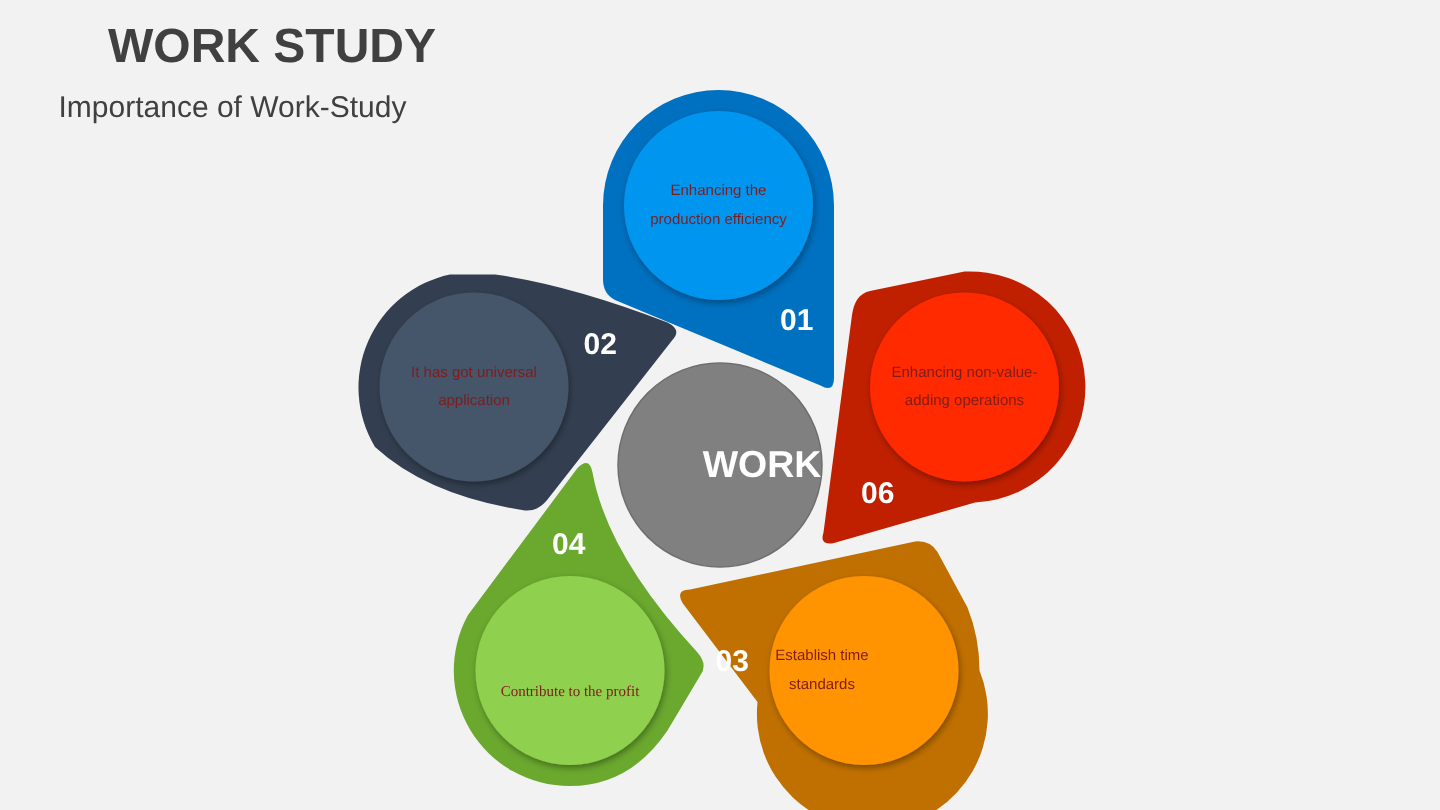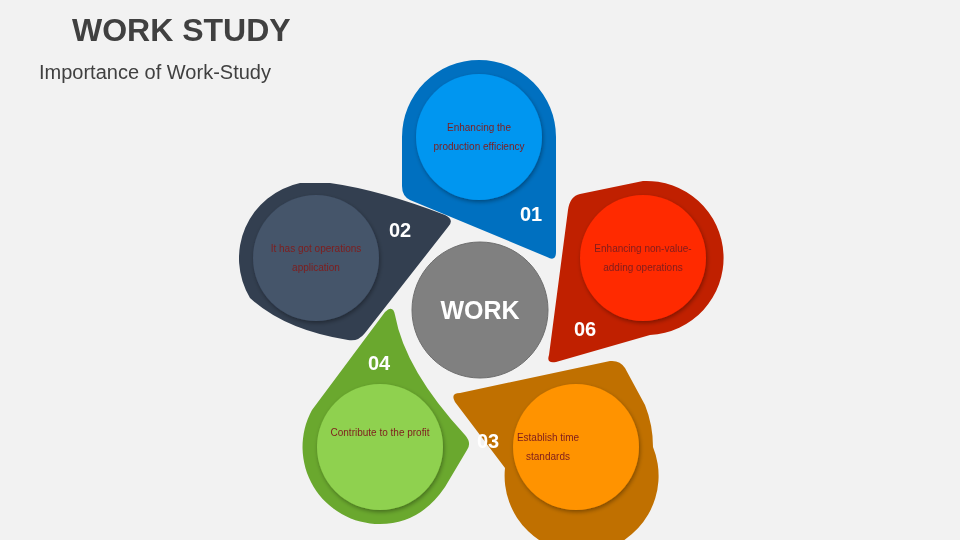--- a/index.html
+++ b/index.html
@@ -24,21 +24,21 @@
     position: absolute; color: #7f1d1d; text-align: center;
     font-size: 10px; line-height: 19px;
     display: flex; align-items: center; justify-content: center;
   }
   .num {
     position: absolute; color: #ffffff; font-weight: bold; font-size: 20px;
   }
   .hub-label {
     position: absolute; color: #ffffff; font-weight: bold; font-size: 25px;
     text-align: left; line-height: 33px;
-    display: flex; align-items: center; justify-content: center;
+    display: flex; align-items: center; justify-content: center; padding-left: 28px;
   }
 </style>
 </head>
 <body>
 
 <div class="title">WORK STUDY</div>
 <div class="subtitle">Importance of Work-Study</div>
 
 <svg class="diagram" width="960" height="540" viewBox="0 0 960 540">
   <defs>
@@ -81,17 +81,17 @@
 
 <div class="label" style="left:424px; top:97px; width:110px; height:80px;">Enhancing the production efficiency</div>
 <div class="num" style="left:520px; top:203px;">01</div>
 
 <div class="label" style="left:590px; top:218px; width:106px; height:80px;">Enhancing non-value-adding operations</div>
 <div class="num" style="left:574px; top:318px;">06</div>
 
 <div class="label" style="left:498px; top:417px; width:100px; height:60px;">Establish time standards</div>
 <div class="num" style="left:477px; top:402px;margin-top:28px;">03</div>
 
-<div class="label" style="left:330px; top:402px; width:100px; height:60px;">Contribute to the profit</div>
+<div class="label" style="left:330px; top:431px; width:100px; height:60px;font-family:Liberation Serif, serif;">Contribute to the profit</div>
 <div class="num" style="left:368px; top:352px;">04</div>
 
-<div class="label" style="left:266px; top:218px; width:100px; height:80px;">It has got operations application</div>
+<div class="label" style="left:266px; top:218px; width:100px; height:80px;">It has got universal application</div>
 <div class="num" style="left:389px; top:219px;">02</div>
 
 </body></html>

